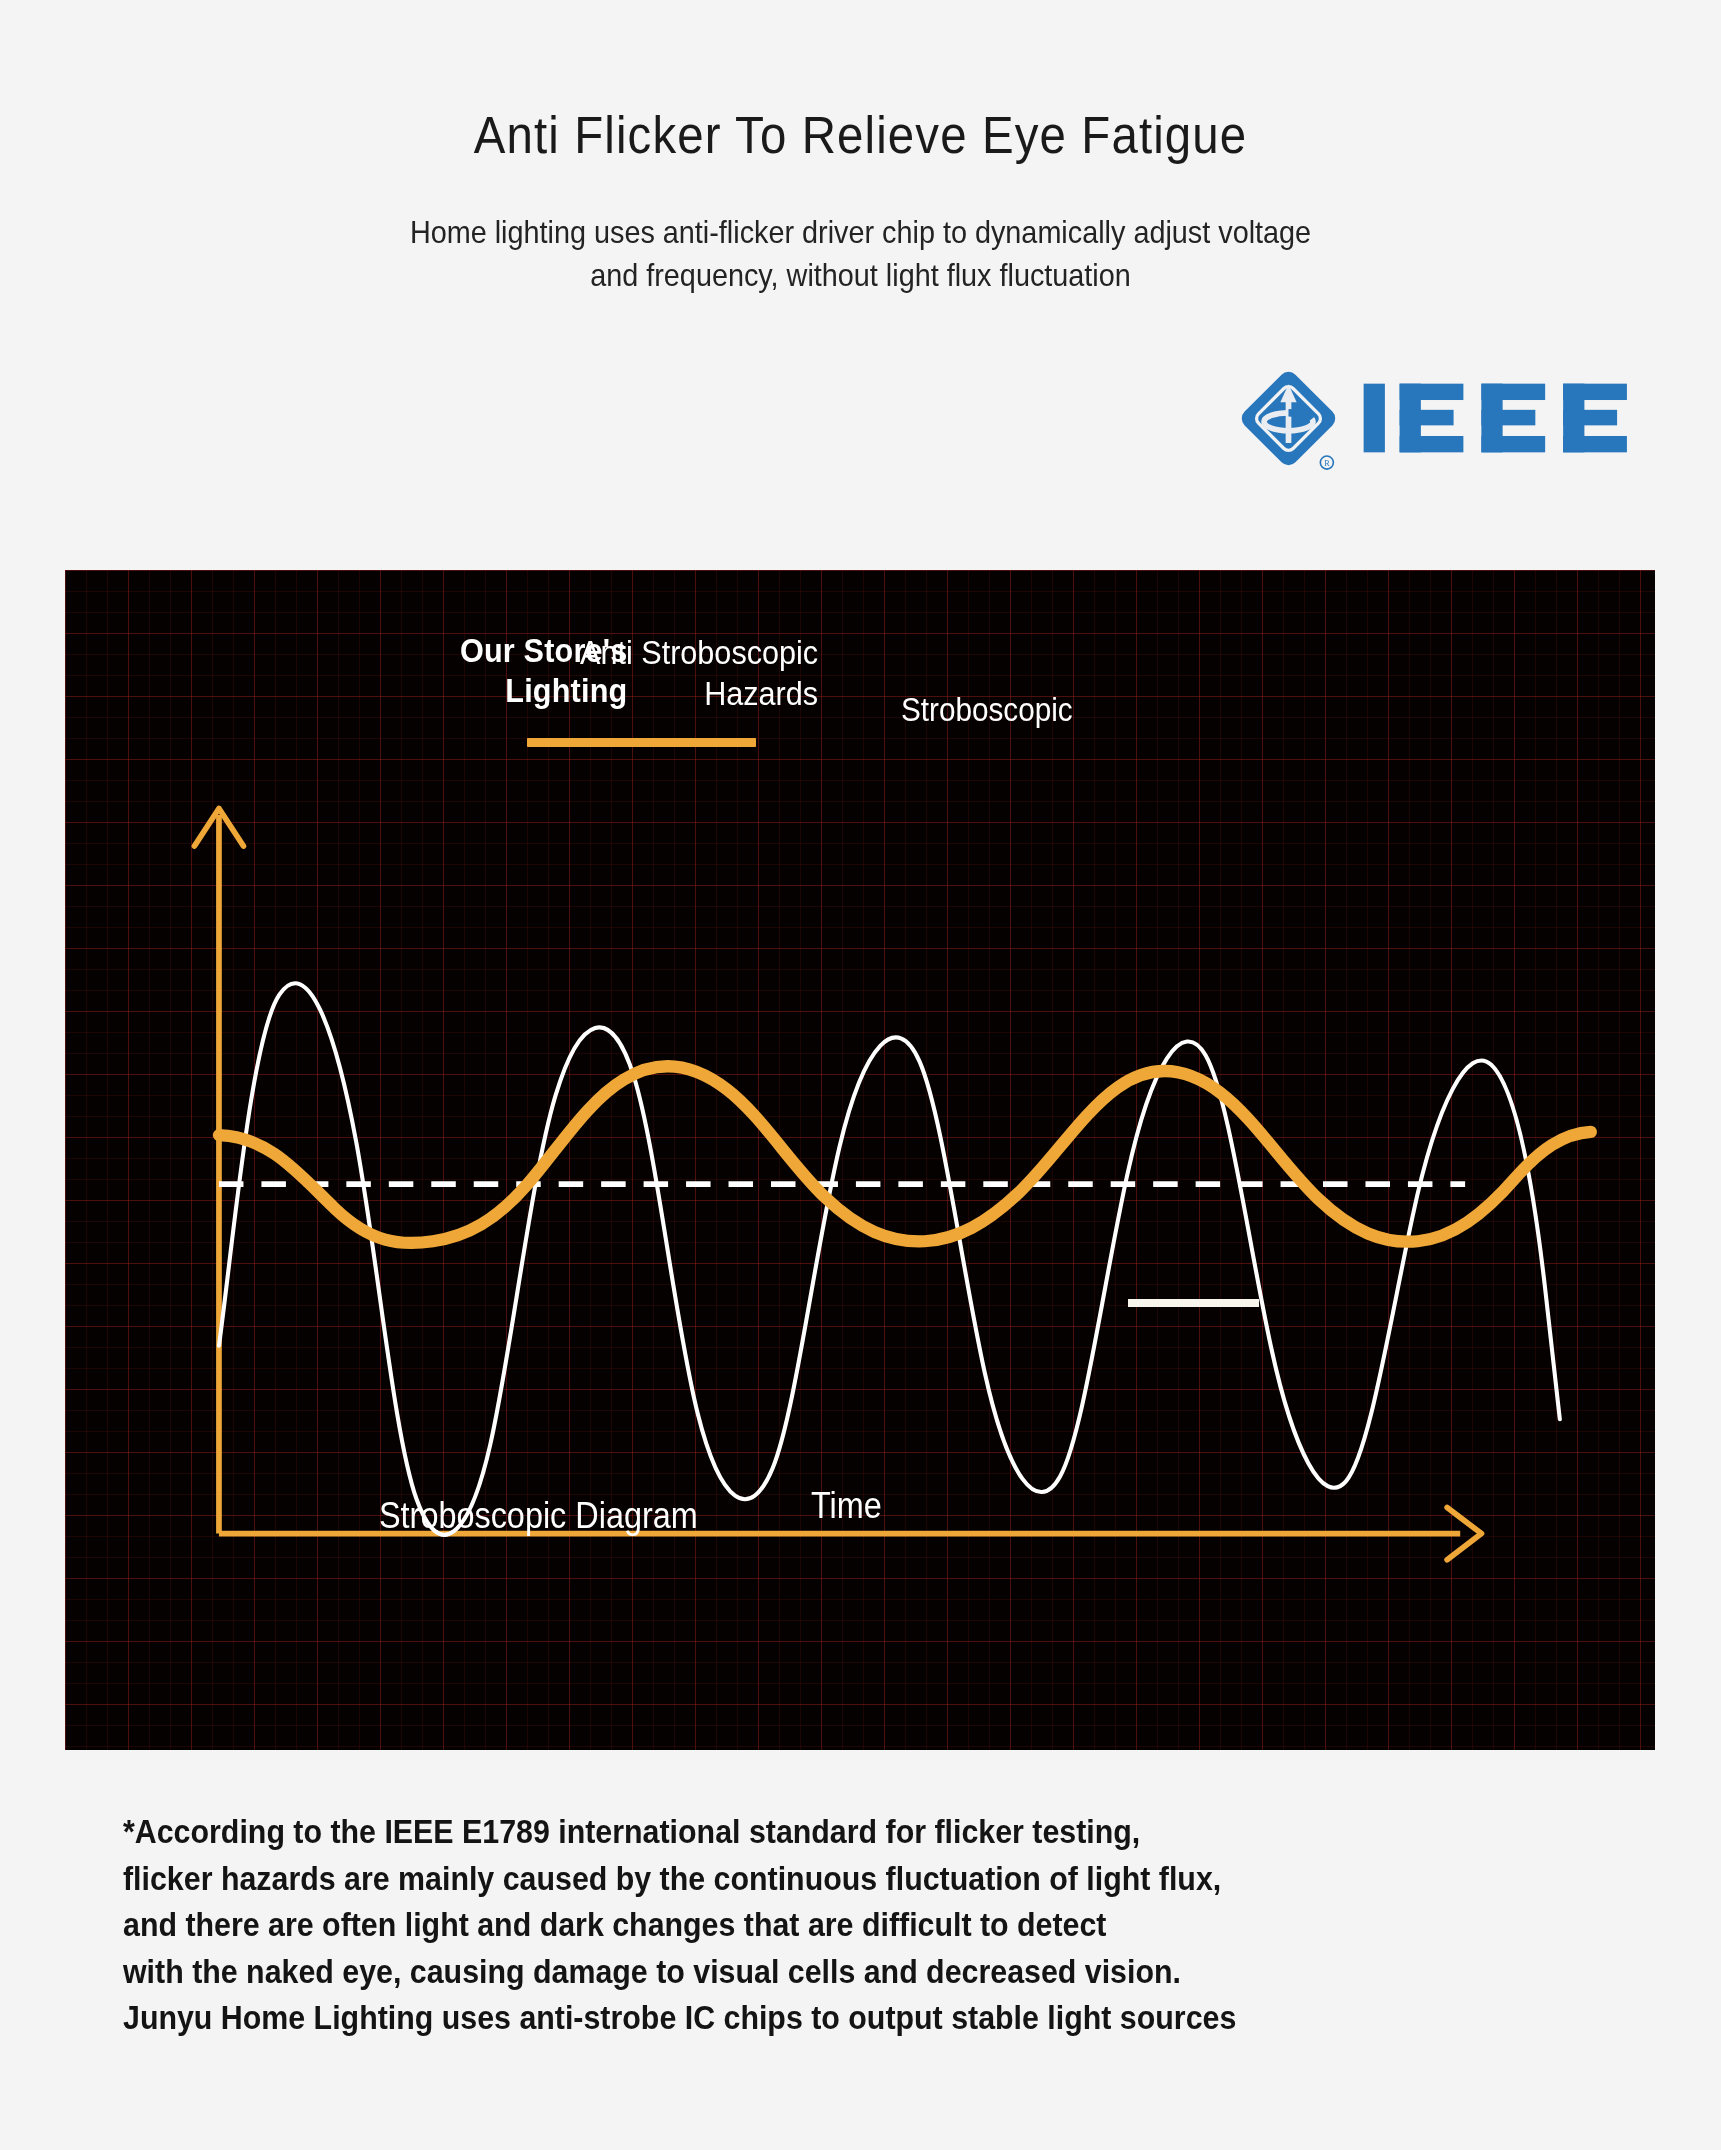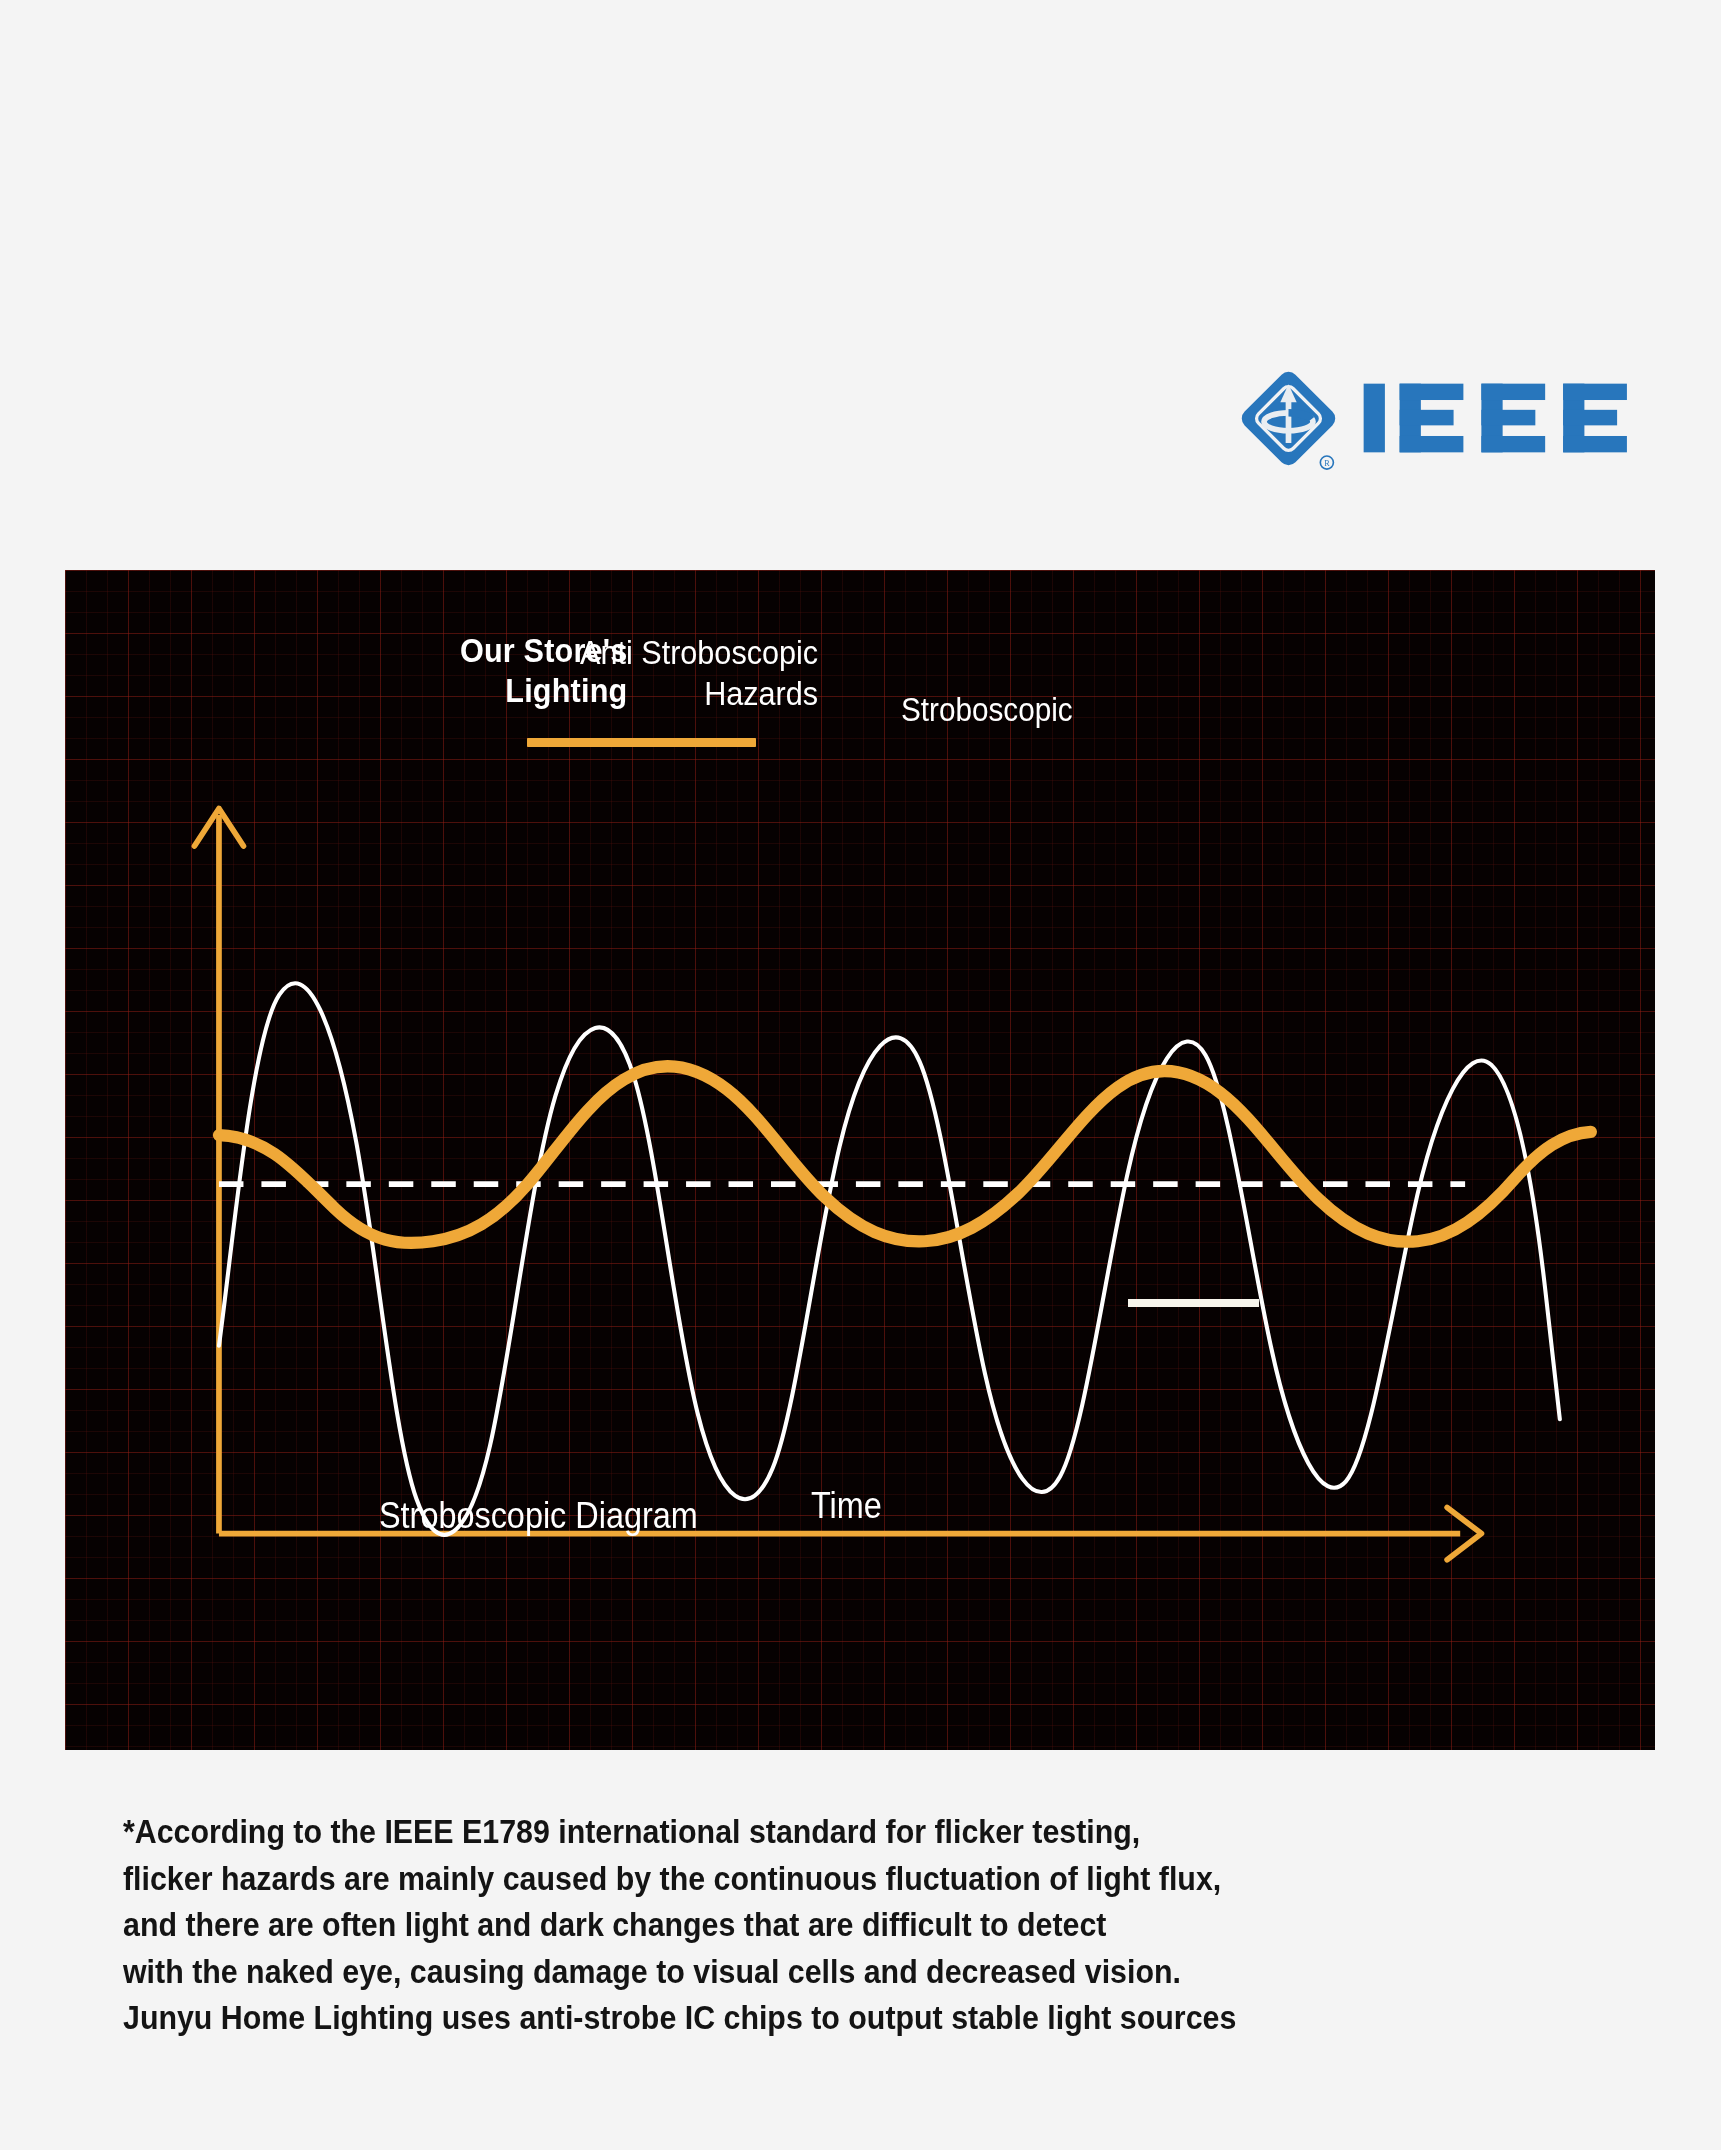--- a/index.html
+++ b/index.html
@@ -193,20 +193,27 @@
     transform: scaleX(0.92);
     transform-origin: left top;
   }
   .footnote-line { display: block; white-space: nowrap; }
 </style>
 </head>
 <body>
 
 <div class="page">
 
+  <div class="header">
+    <h1 class="page-title">Anti Flicker To Relieve Eye Fatigue</h1>
+    <p class="page-subtitle">
+      <span class="subtitle-line">Home lighting uses anti-flicker driver chip to dynamically adjust voltage</span>
+      <span class="subtitle-line">and frequency, without light flux fluctuation</span>
+    </p>
+  </div>
 
   <div class="ieee-logo">
     <div class="ieee-mark">
       <svg viewBox="0 0 136 136" width="111" height="111" aria-hidden="true">
 
         <rect x="24" y="24" width="88" height="88" rx="12" ry="12" transform="rotate(45 68 68)" fill="#2876bc"></rect>
 
         <rect x="38" y="38" width="60" height="60" rx="8" ry="8" transform="rotate(45 68 68)" fill="none" stroke="#f0f2f4" stroke-width="4"></rect>
 
         <rect x="64.5" y="40" width="7" height="58" fill="#e9edf1"></rect>

